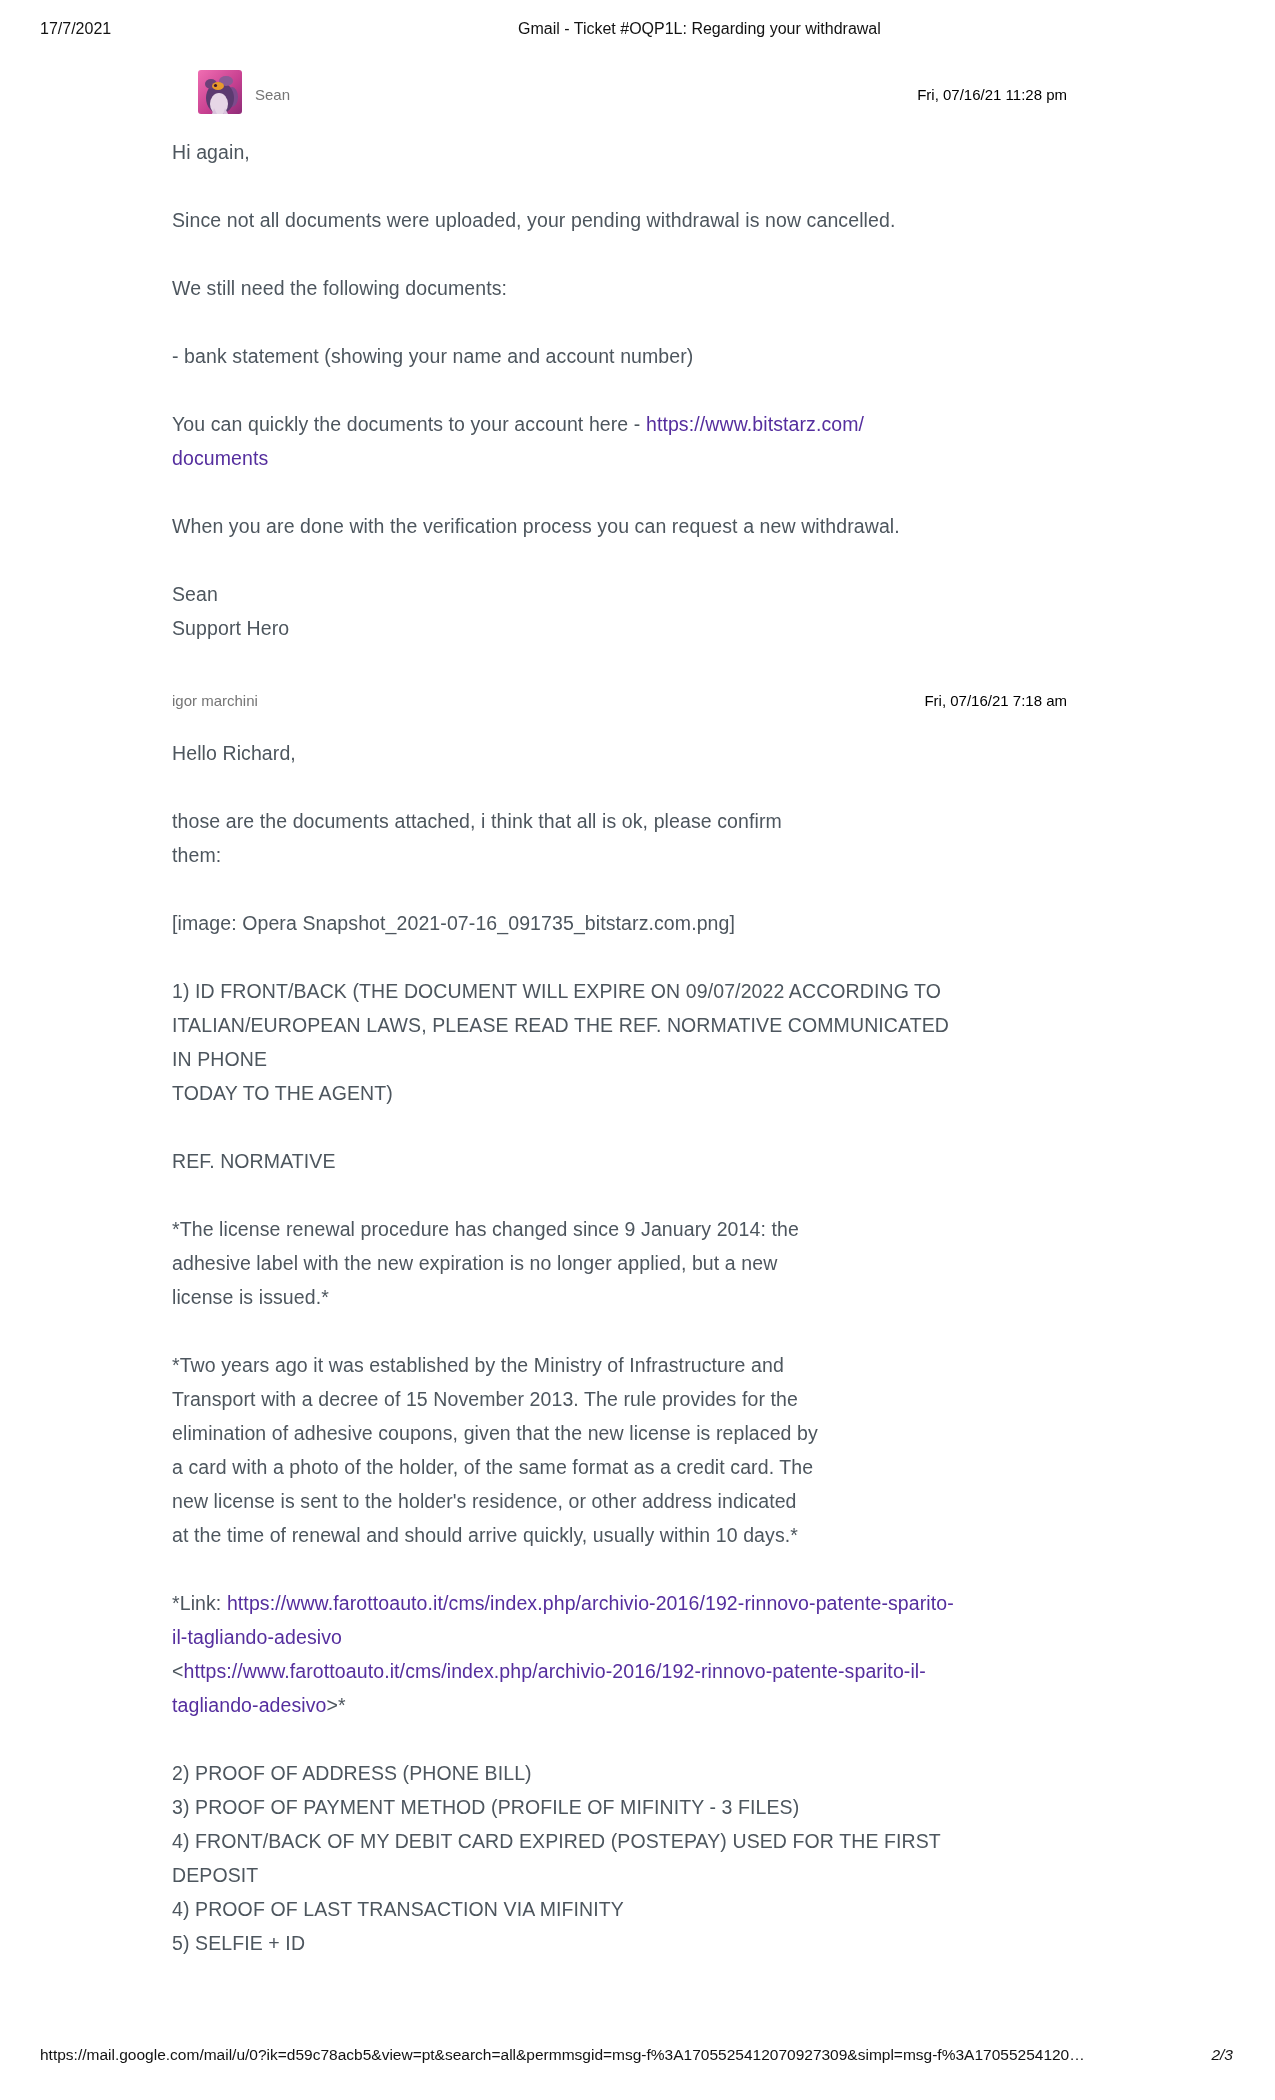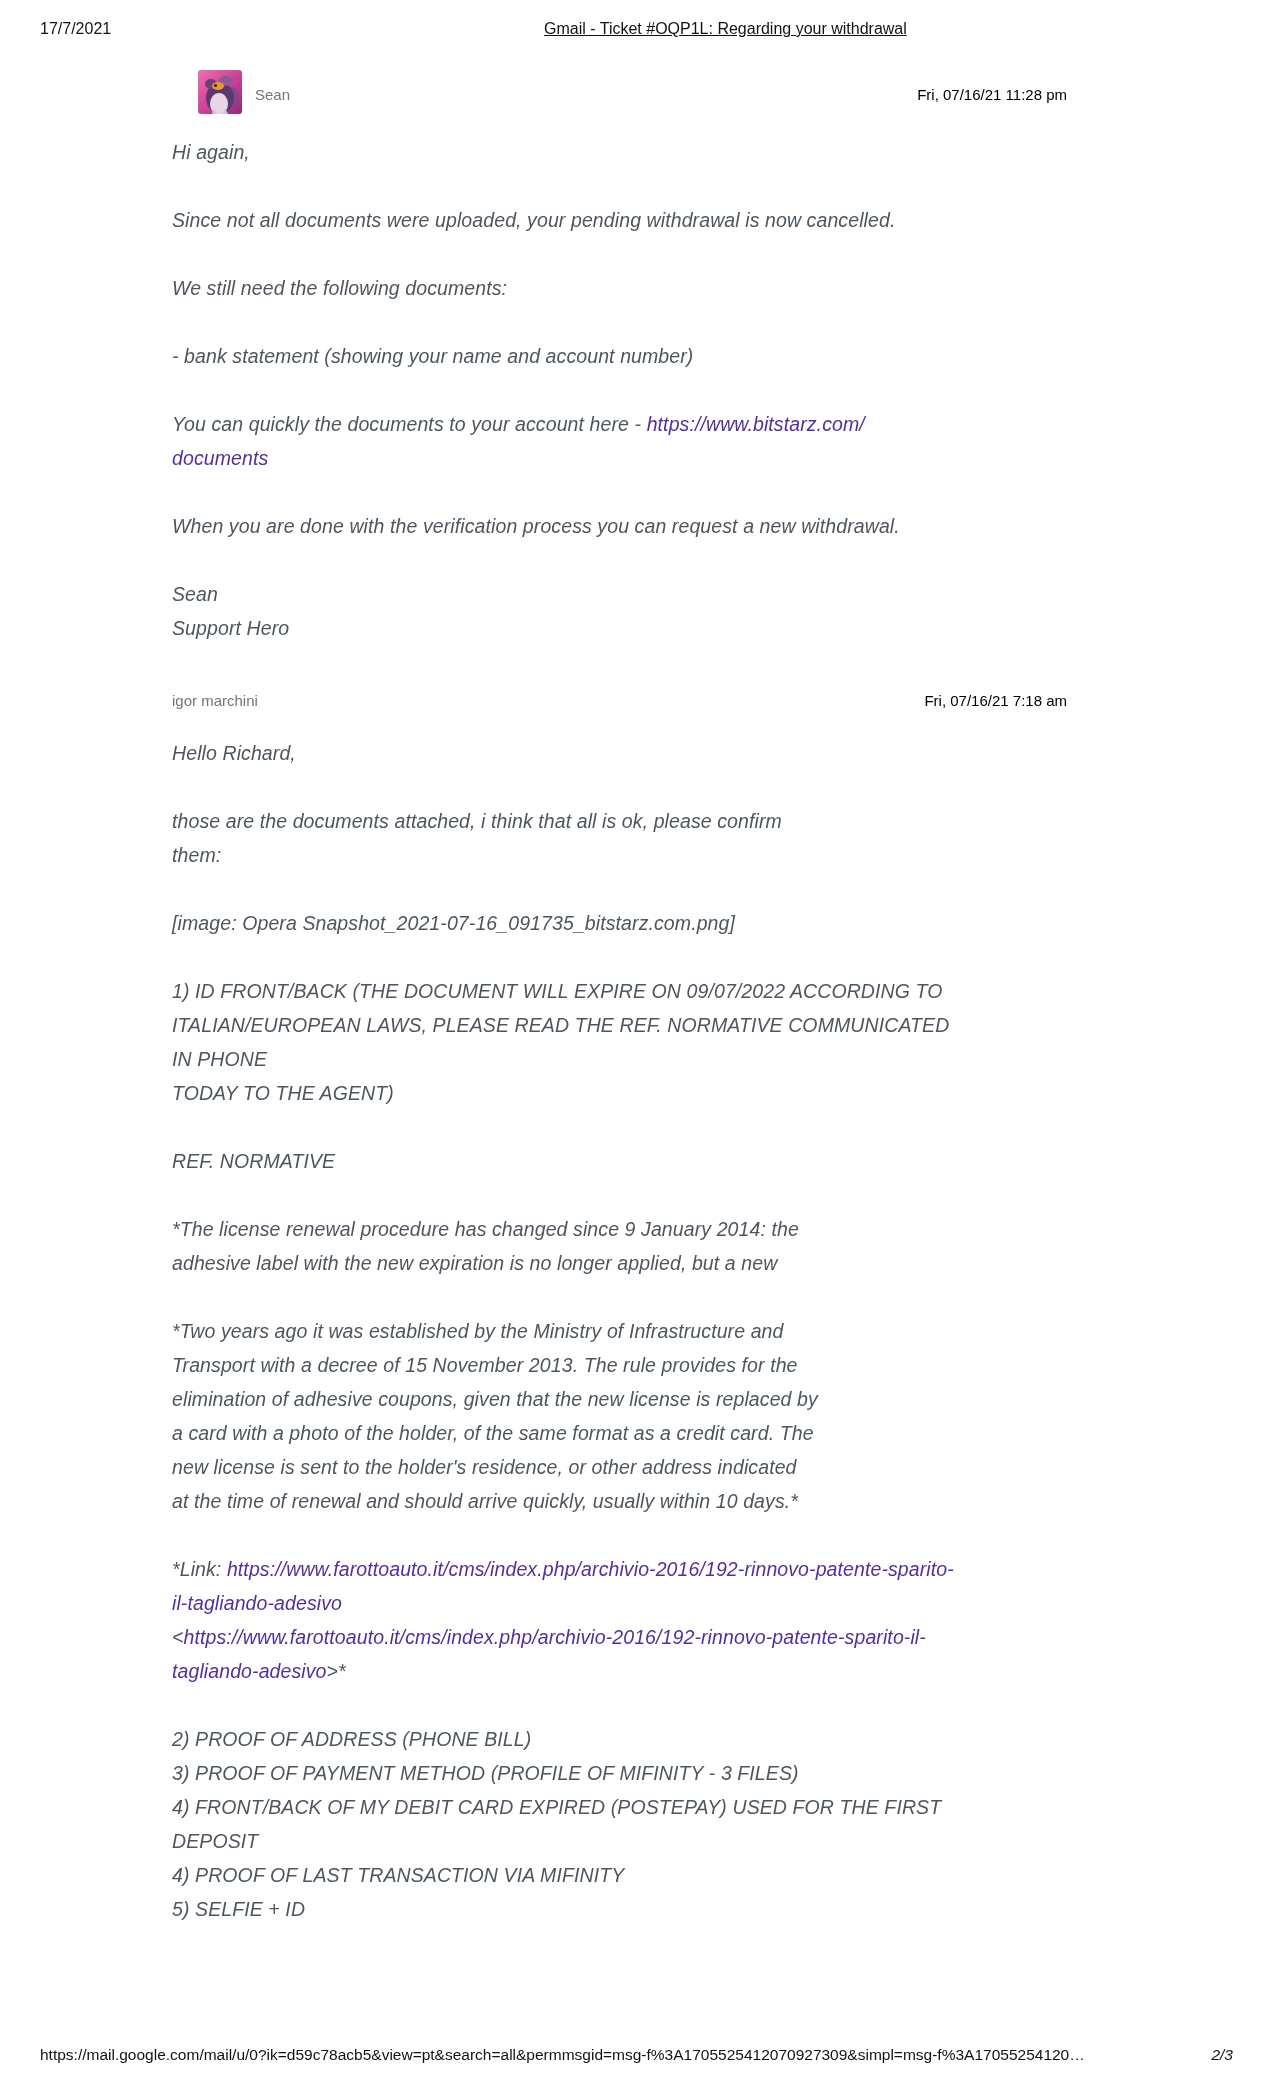--- a/index.html
+++ b/index.html
@@ -6,21 +6,21 @@
   .page{
     position:relative;
     width:1275px;height:2100px;
     background:#ffffff;
     font-family:"Liberation Sans", sans-serif;
     overflow:hidden;
   }
   
   .print-header{position:absolute;top:20px;left:0;width:1275px;height:22px;font-size:16px;color:#121212;}
   .ph-date{position:absolute;left:40px;top:0;}
-  .ph-title{position:absolute;left:544px;top:0;text-decoration:underline;}
+  .ph-title{position:absolute;left:518px;top:0;}
   .print-footer{position:absolute;top:2046px;left:0;width:1275px;height:20px;font-size:15.5px;color:#121212;}
   .pf-url{position:absolute;left:40px;top:0;max-width:1130px;white-space:nowrap;overflow:hidden;}
   .pf-page{position:absolute;right:42px;top:0;font-style:italic;}
   
   .content{position:absolute;left:172px;top:72px;width:895px;}
   .msg{display:flow-root;}
   .msg-head{display:flex;justify-content:space-between;align-items:center;height:20px;}
   .msg.with-avatar .msg-head{height:44px;}
   .msg-from{display:flex;align-items:center;gap:13px;}
   .msg.with-avatar .msg-from{padding-left:26px;}
@@ -31,21 +31,21 @@
   .msg-body{margin-top:19px;width:960px;}
   .msg + .msg{margin-top:11px;}
   .msg:not(.with-avatar) .msg-body{margin-top:26px;}
   .msg-body p{
     margin:0 0 34px 0;
     font-size:19.5px;
     line-height:34px;
     color:#4d565e;
     letter-spacing:0.1px;
   }
-  .line{display:block;white-space:nowrap;font-style:italic;}
+  .line{display:block;white-space:nowrap;}
   .lnk{color:#552e9e;cursor:pointer;}
 </style>
 </head>
 <body>
 
 <div class="page">
 
   <div class="print-header">
     <span class="ph-date">17/7/2021</span>
     <span class="ph-title">Gmail - Ticket #OQP1L: Regarding your withdrawal</span>
@@ -130,20 +130,21 @@
             <span class="line"><span>ITALIAN/EUROPEAN LAWS, PLEASE READ THE REF. NORMATIVE COMMUNICATED</span></span>
             <span class="line"><span>IN PHONE</span></span>
             <span class="line"><span>TODAY TO THE AGENT)</span></span>
           </p>
           <p>
             <span class="line"><span>REF. NORMATIVE</span></span>
           </p>
           <p>
             <span class="line"><span>*The license renewal procedure has changed since 9 January 2014: the</span></span>
             <span class="line"><span>adhesive label with the new expiration is no longer applied, but a new</span></span>
+            <span class="line"><span>license is issued.*</span></span>
           </p>
           <p>
             <span class="line"><span>*Two years ago it was established by the Ministry of Infrastructure and</span></span>
             <span class="line"><span>Transport with a decree of 15 November 2013. The rule provides for the</span></span>
             <span class="line"><span>elimination of adhesive coupons, given that the new license is replaced by</span></span>
             <span class="line"><span>a card with a photo of the holder, of the same format as a credit card. The</span></span>
             <span class="line"><span>new license is sent to the holder's residence, or other address indicated</span></span>
             <span class="line"><span>at the time of renewal and should arrive quickly, usually within 10 days.*</span></span>
           </p>
           <p>

